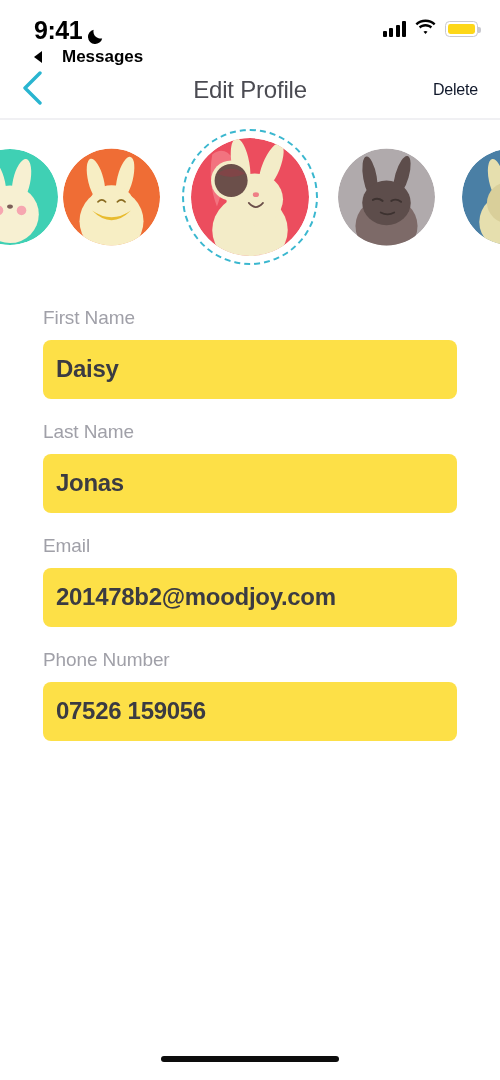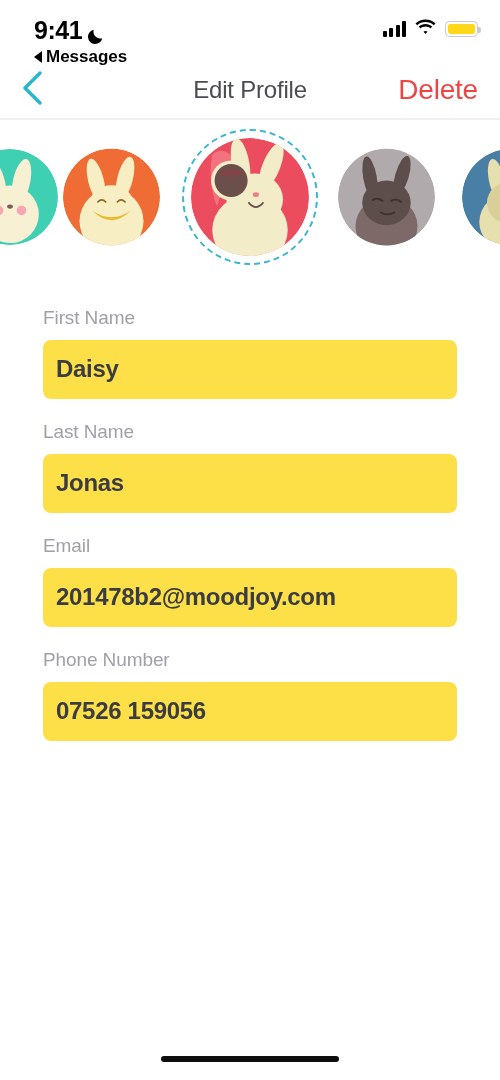--- a/index.html
+++ b/index.html
@@ -16,21 +16,21 @@
   .statusbar {
     position:relative; height:62px; width:100%;
   }
   .sb-left { position:absolute; left:34px; top:8px;margin-top:8px; }
   .sb-time {
     font-size:25px; font-weight:bold; color:#000;
     letter-spacing:-0.5px; display:flex; align-items:center; gap:5px;
   }
   .moon-icon { display:inline-block; width:19px; height:19px; position:relative; top:1px; }
   .sb-back {
-    display:flex; align-items:center; gap:4px;
+    display:flex; align-items:center; gap:20px;
     font-size:17px; font-weight:bold; color:#000; margin-top:2px;
   }
   .tri-left {
     width:0; height:0;
     border-top:6px solid transparent;
     border-bottom:6px solid transparent;
     border-right:8px solid #000;
   }
   .sb-right {
     position:absolute; right:22px; top:19px;
@@ -60,21 +60,21 @@
   .nav-back {
     position:absolute; left:10px; top:50%; transform:translateY(-50%);
     width:44px; height:44px; display:flex; align-items:center; justify-content:center;
     cursor:pointer;
   }
   .nav-title {
     font-size:24px; color:#4b4b52; letter-spacing:-0.2px;text-align:center;
   }
   .nav-delete {
     position:absolute; right:22px; top:50%; transform:translateY(-50%);
-    font-size:28px; color:#ef4444; letter-spacing:-0.2px; cursor:pointer;
+    font-size:16px; color:#0f172a; letter-spacing:-0.2px; cursor:pointer;
   }
   .nav-divider {
     height:1.5px; width:100%;
     background:#f0f0f3;
   }
 
   
   .carousel {
     position:relative; height:155px; width:100%;
     display:flex; align-items:center; overflow:hidden;

